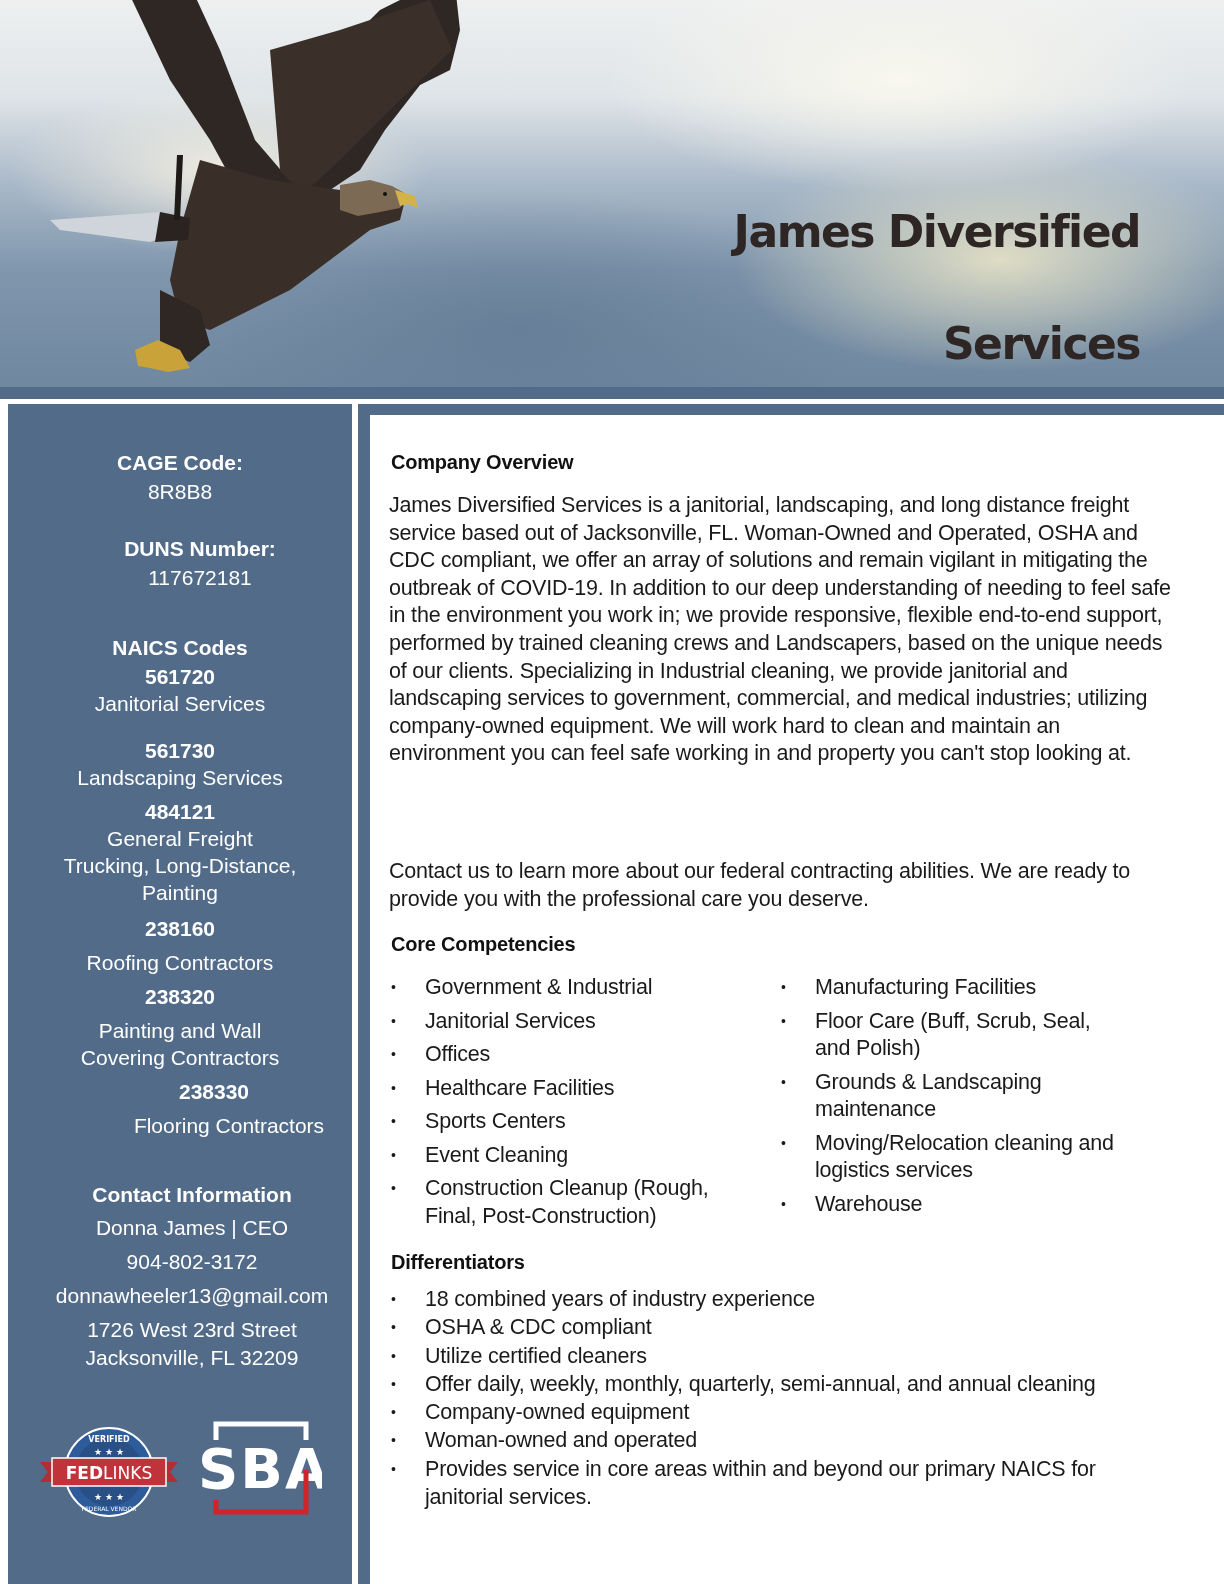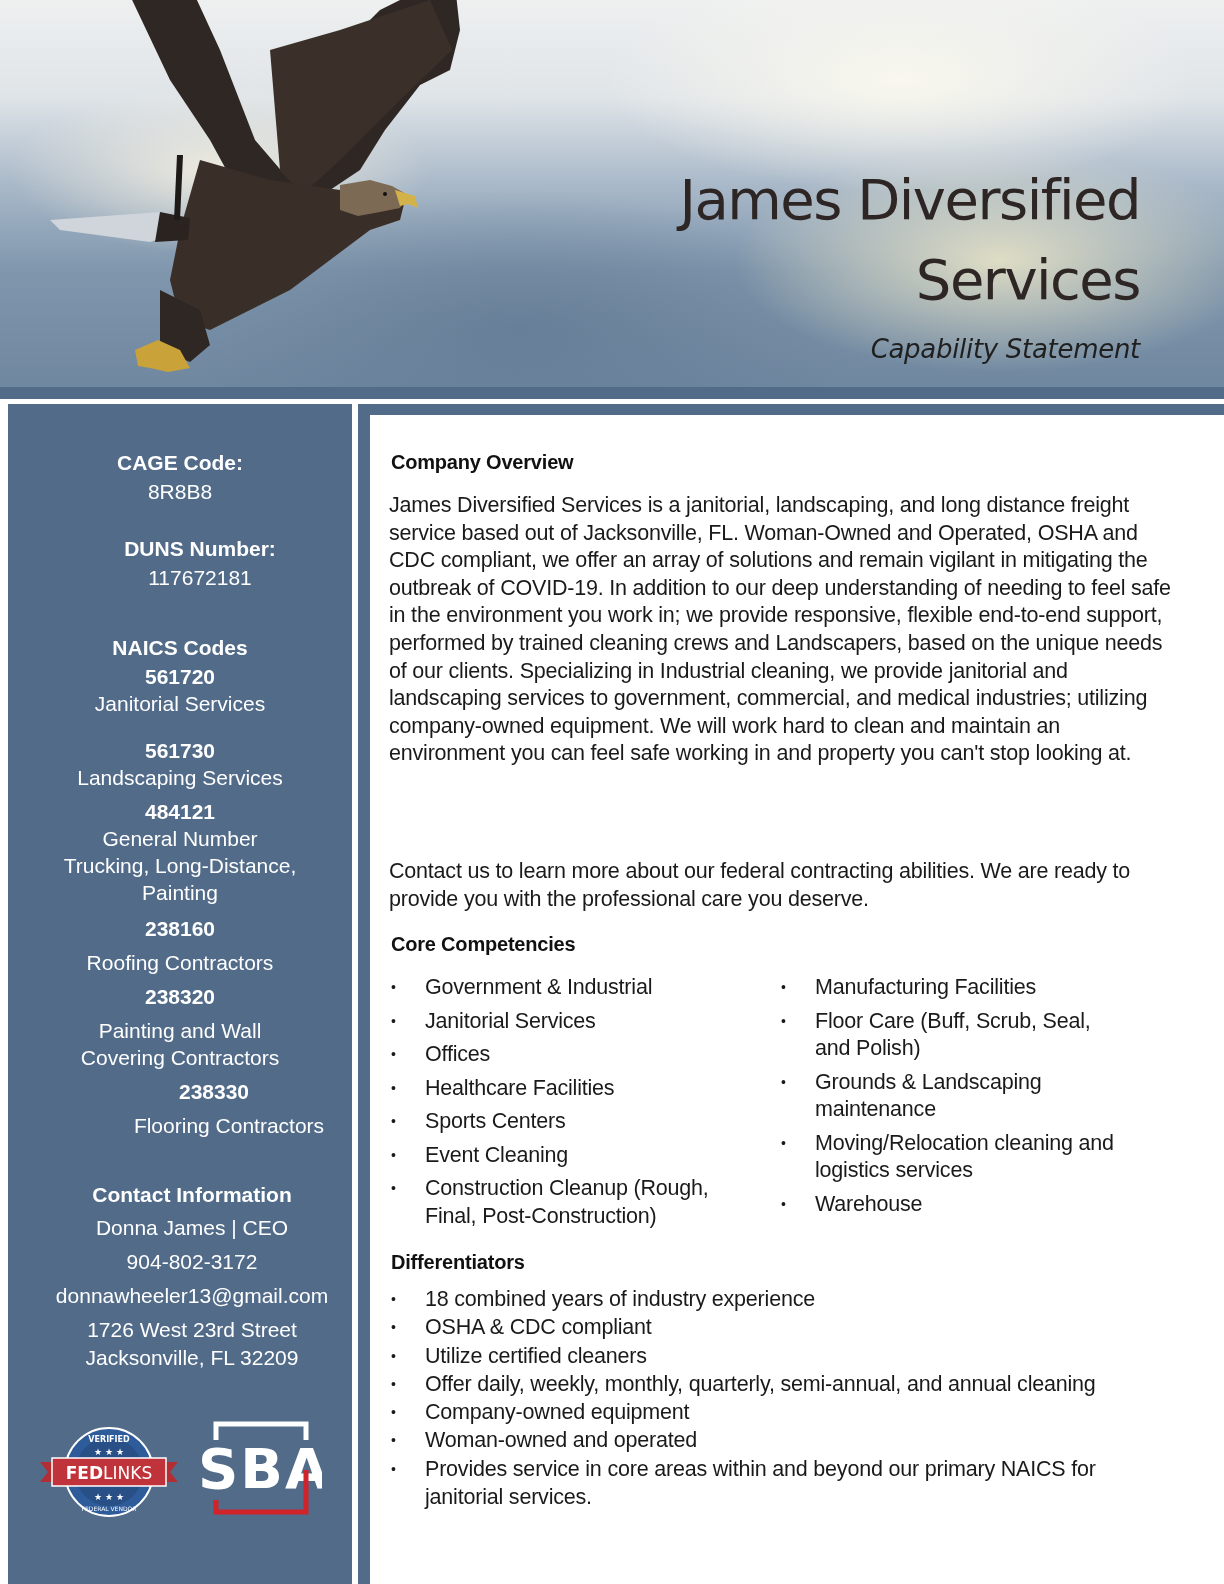--- a/index.html
+++ b/index.html
@@ -12,22 +12,22 @@
     background:
       radial-gradient(ellipse 420px 160px at 900px 80px, rgba(250,248,238,0.95), rgba(250,248,238,0) 70%),
       radial-gradient(ellipse 300px 120px at 220px 170px, rgba(245,240,225,0.9), rgba(245,240,225,0) 70%),
       radial-gradient(ellipse 380px 160px at 1000px 260px, rgba(238,232,200,0.85), rgba(238,232,200,0) 70%),
       radial-gradient(ellipse 500px 200px at 520px 330px, rgba(96,120,145,0.7), rgba(96,120,145,0) 70%),
       linear-gradient(180deg, #eef0f0 0%, #dfe4e8 25%, #a8b8c8 48%, #7f96ad 70%, #6f879f 100%);
   }
   .eagle { position: absolute; left: 40px; top: -10px; width: 420px; height: 400px; }
   .title-block { position: absolute; right: 84px; top: 160px; text-align: right; }
   .title-line {
-    display: block; font-family: "DejaVu Sans", sans-serif; font-weight: normal;
-    font-size: 56px; line-height: 80px; color: #2e2624; letter-spacing: -1.5px;
+    display: block; font-family: "DejaVu Sans", sans-serif; font-weight: bold;
+    font-size: 44px; line-height: 80px; color: #2e2624; letter-spacing: -1.5px; margin-top: 32px;
   }
   .subtitle {
     display: block; margin-top: 14px; font-family: "DejaVu Sans", sans-serif; font-style: italic;
     font-size: 26px; color: #1f1f1f; letter-spacing: -0.3px;
   }
   .header-band { position: absolute; left: 0; top: 387px; width: 1224px; height: 12px; background: #516b89; }
 
   
   .sidebar {
     position: absolute; left: 8px; top: 404px; width: 344px; height: 1180px;
@@ -101,21 +101,21 @@
   <div style="position:absolute; left:0; top:260px; width:344px;">
     <span class="naics-code">561720</span>
     <span class="naics-desc">Janitorial Services</span>
   </div>
   <div style="position:absolute; left:0; top:334px; width:344px;">
     <span class="naics-code">561730</span>
     <span class="naics-desc">Landscaping Services</span>
   </div>
   <div style="position:absolute; left:0; top:395px; width:344px;">
     <span class="naics-code">484121</span>
-    <span class="naics-desc">General Number</span>
+    <span class="naics-desc">General Freight</span>
     <span class="naics-desc">Trucking, Long-Distance,</span>
     <span class="naics-desc">Painting</span>
   </div>
   <div style="position:absolute; left:0; top:512px; width:344px;">
     <span class="naics-code">238160</span>
     <span class="naics-desc" style="margin-top:7px;">Roofing Contractors</span>
   </div>
   <div style="position:absolute; left:0; top:580px; width:344px;">
     <span class="naics-code">238320</span>
     <span class="naics-desc" style="margin-top:7px;">Painting and Wall</span>

